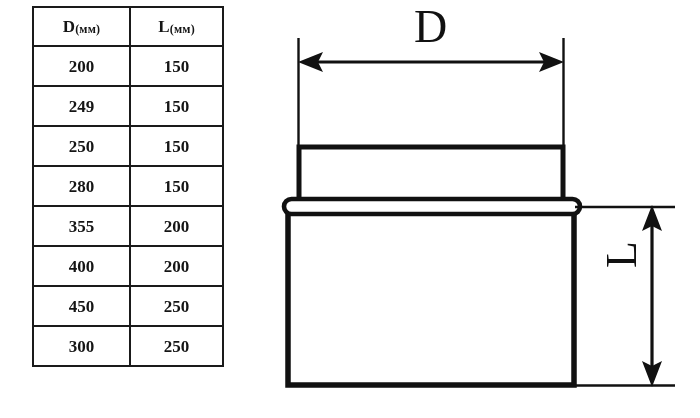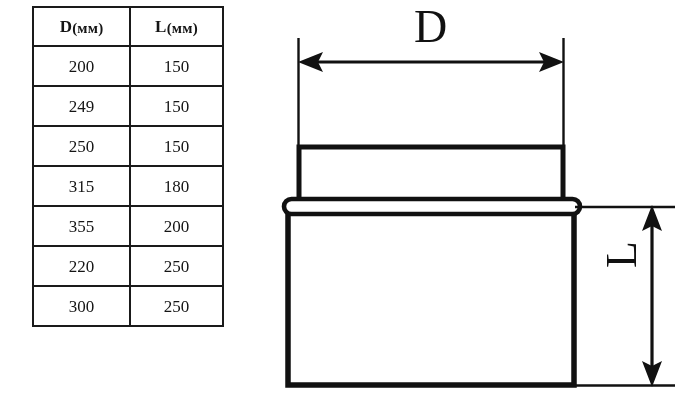--- a/index.html
+++ b/index.html
@@ -25,30 +25,31 @@
     border:2px solid #1a1a1a;
     text-align:center;
     vertical-align:middle;
     height:38px;
     padding:0;
     font-size:17px;
     font-family:"Liberation Serif", serif;
     color:#151515;
     background:#ffffff;
     line-height:1;
+    font-weight:bold;
   }
   .spec-table th{
     height:37px;
     font-weight:bold;
     font-size:16px;
   }
   .col-d{width:95px;}
   .col-l{width:91px;}
   .hdr-main{font-weight:bold;font-size:17px;letter-spacing:.2px;}
-  .hdr-unit{font-weight:bold;font-size:15px;letter-spacing:.2px;position:relative;top:1px;}
+  .hdr-unit{font-weight:bold;font-size:12px;letter-spacing:.2px;position:relative;top:1px;}
 
   
   .drawing{position:absolute;left:275px;top:0;width:425px;height:418px;}
   .drawing svg{display:block;}
 
   .lbl{
     position:absolute;
     font-family:"Liberation Serif", serif;
     color:#111111;
     line-height:1;
@@ -90,29 +91,33 @@
       </tr>
       <tr>
         <td>249</td>
         <td>150</td>
       </tr>
       <tr>
         <td>250</td>
         <td>150</td>
       </tr>
       <tr>
-        <td>315</td>
-        <td>180</td>
+        <td>280</td>
+        <td>150</td>
       </tr>
       <tr>
         <td>355</td>
         <td>200</td>
       </tr>
       <tr>
-        <td>220</td>
+        <td>400</td>
+        <td>200</td>
+      </tr>
+      <tr>
+        <td>450</td>
         <td>250</td>
       </tr>
       <tr>
         <td>300</td>
         <td>250</td>
       </tr>
     </tbody>
   </table>
 
   <div class="drawing">

